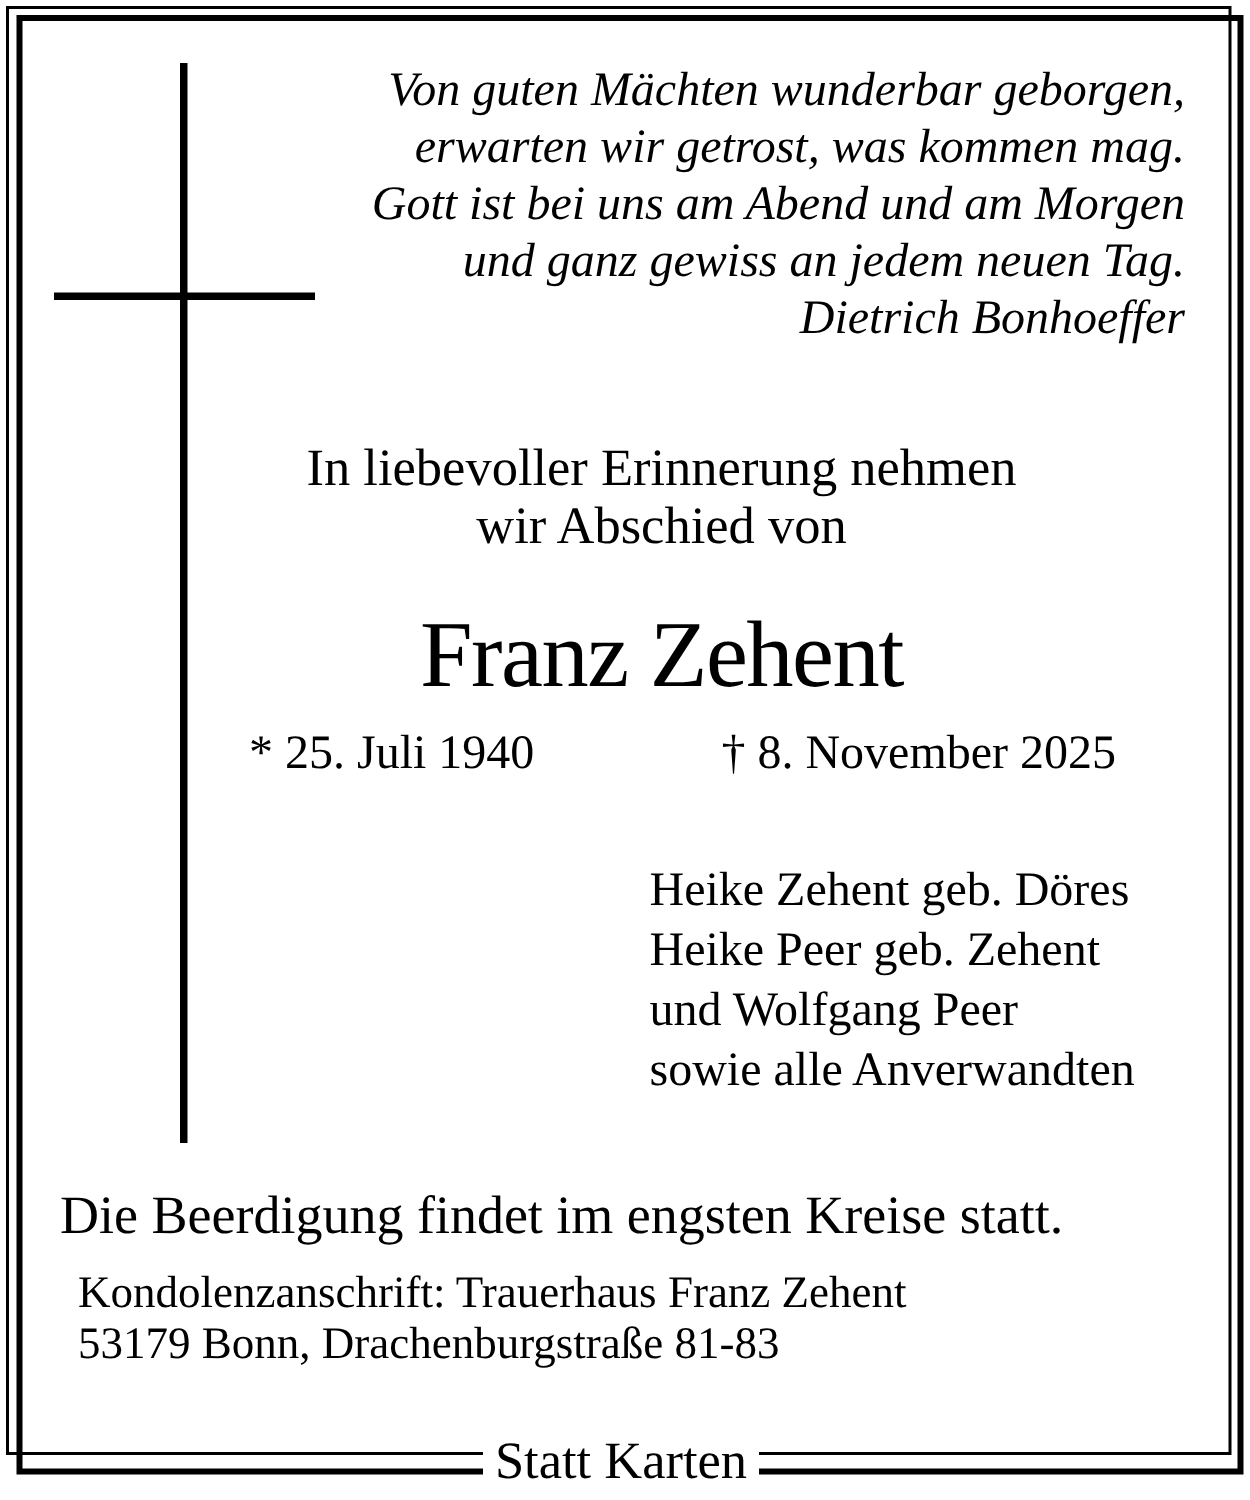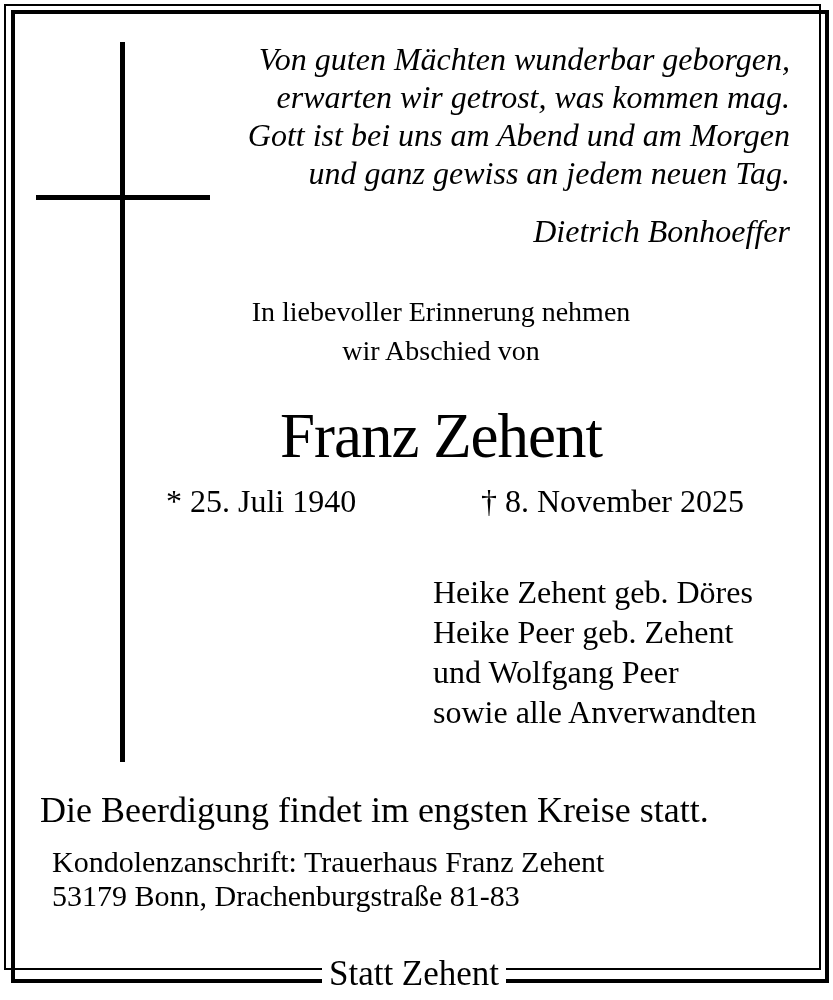--- a/index.html
+++ b/index.html
@@ -53,30 +53,30 @@
     top: 40px;
     right: 43px;
     width: 560px;
     text-align: right;
     font-style: italic;
     font-size: 32px;
     line-height: 38px;
     z-index: 2;
   }
   .quote-attribution {
-    margin-top: 20px;
+    margin-top: 0;
     text-align: right;
   }
   .intro {
     position: absolute;
     left: 128px;
     top: 292px;
     width: 626px;
     text-align: center;
-    font-size: 28px;
+    font-size: 35px;
     line-height: 39px;
     z-index: 2;
   }
   .name {
     position: absolute;
     left: 128px;
     top: 403px;
     width: 626px;
     margin: 0;
     text-align: center;
@@ -174,15 +174,15 @@
     <div>sowie alle Anverwandten</div>
   </div>
 
   <div class="funeral-note">Die Beerdigung findet im engsten Kreise statt.</div>
 
   <div class="condolence">
     <div>Kondolenzanschrift: Trauerhaus Franz Zehent</div>
     <div>53179 Bonn, Drachenburgstraße 81-83</div>
   </div>
 
-  <div class="footer-label">Statt Zehent</div>
+  <div class="footer-label">Statt Karten</div>
 
 </div>
 
 </body></html>

